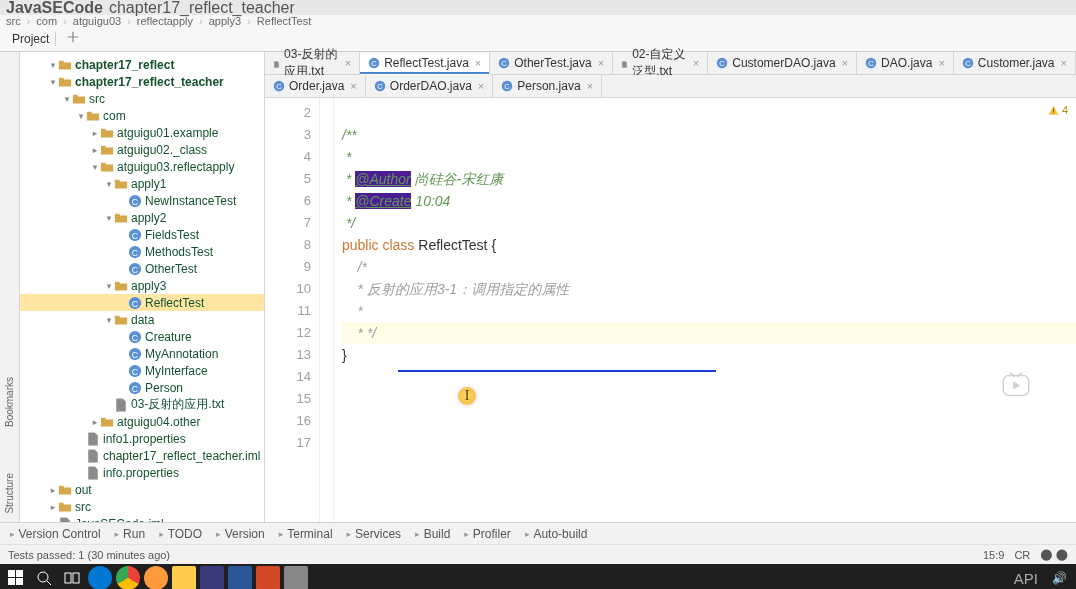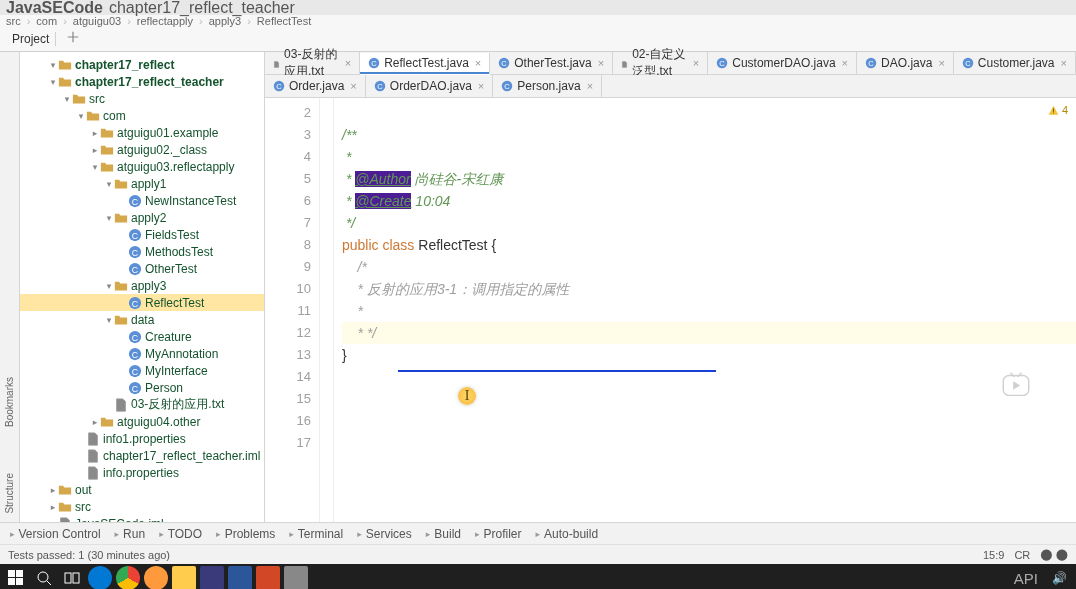--- a/index.html
+++ b/index.html
@@ -524,21 +524,21 @@
     <div class="item">
       <span style="color: rgb(153, 153, 153); font-size: 9px;">▸</span>
       <span>Run</span>
     </div>
     <div class="item">
       <span style="color: rgb(153, 153, 153); font-size: 9px;">▸</span>
       <span>TODO</span>
     </div>
     <div class="item">
       <span style="color: rgb(153, 153, 153); font-size: 9px;">▸</span>
-      <span>Problems</span>
+      <span>Version</span>
     </div>
     <div class="item">
       <span style="color: rgb(153, 153, 153); font-size: 9px;">▸</span>
       <span>Terminal</span>
     </div>
     <div class="item">
       <span style="color: rgb(153, 153, 153); font-size: 9px;">▸</span>
       <span>Services</span>
     </div>
     <div class="item">

